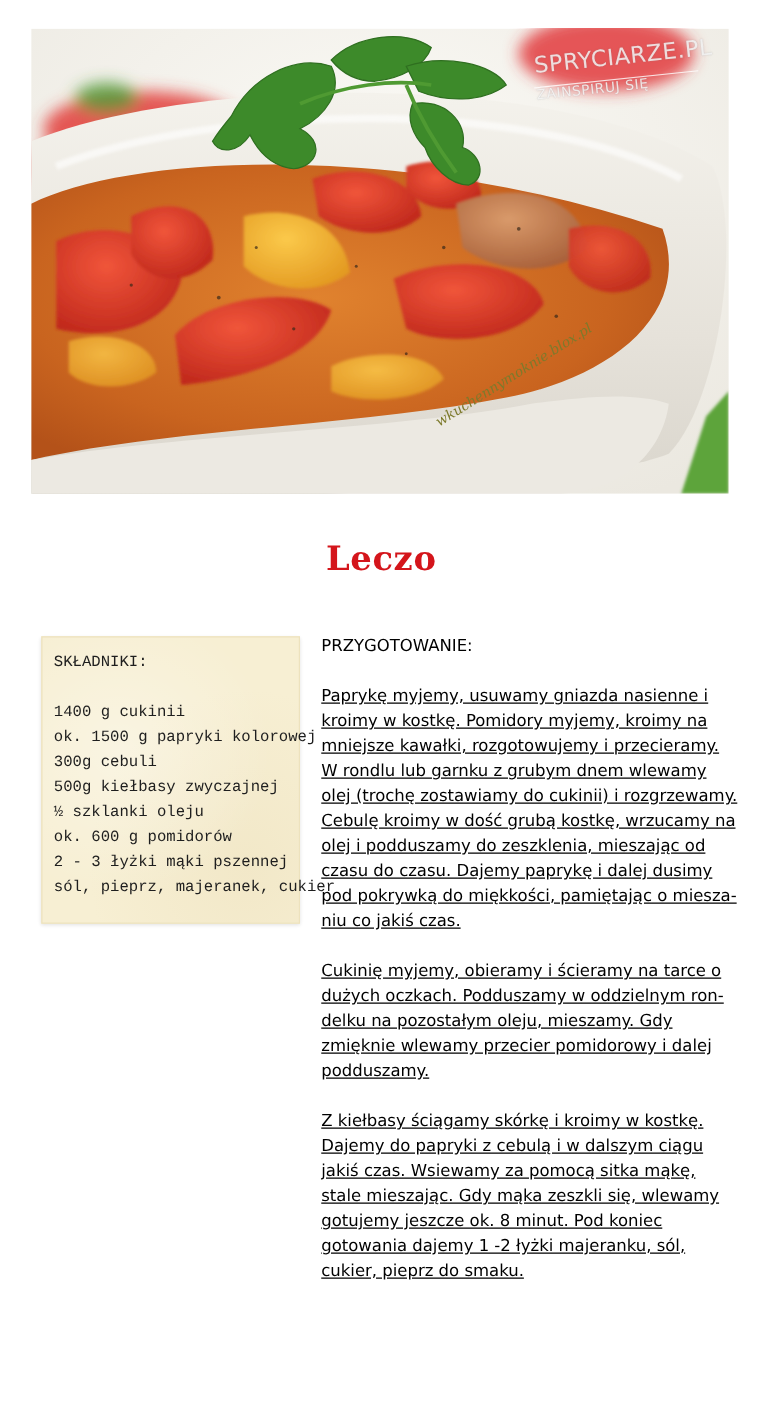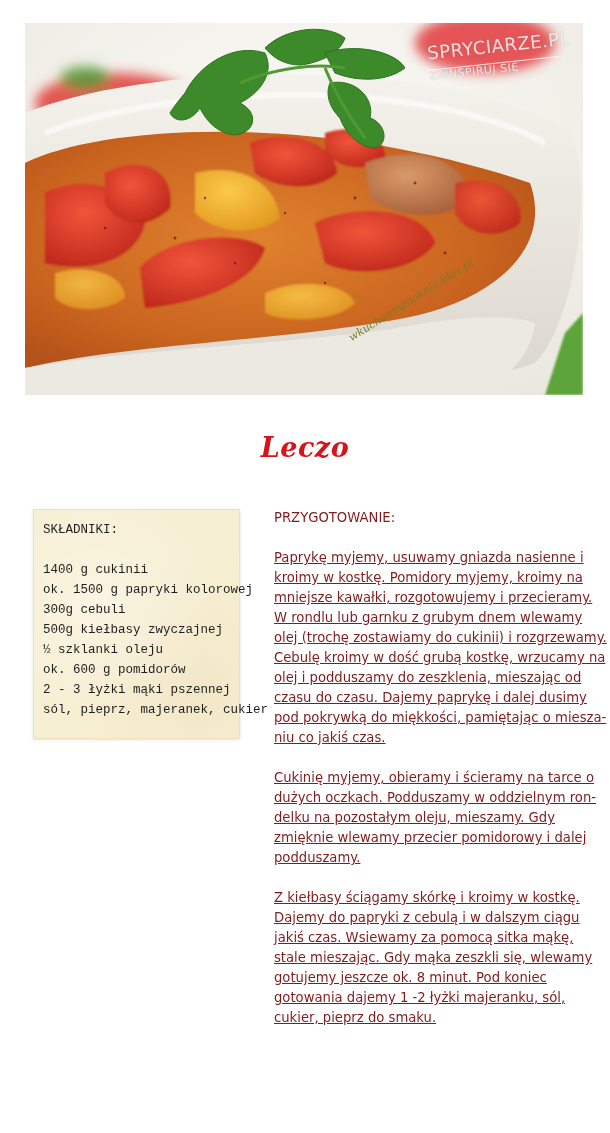--- a/index.html
+++ b/index.html
@@ -33,43 +33,43 @@
     .wm-blog {
       position: absolute; left: 328px; top: 308px;
       font-family: "DejaVu Serif", "Liberation Serif", serif; font-style: italic;
       font-size: 11px; color: #7d7a2c; transform: rotate(-32deg); transform-origin: left bottom;
       white-space: nowrap;
     }
 
     
     .title {
       position: absolute; left: 0; width: 610px; top: 432px; text-align: center;
-      font-family: "DejaVu Serif", "Liberation Serif", serif; font-style: italic;
+      font-family: "DejaVu Serif", "Liberation Serif", serif; 
       font-size: 27px; color: #d4151b; letter-spacing: 0.5px;
     }
 
     
     .ingredients {
       position: absolute; left: 33px; top: 509px; width: 207px; height: 230px;
       background: #f7efd3;
       background-image: radial-gradient(ellipse at 30% 40%, rgba(255,255,255,0.35), rgba(255,255,255,0) 60%),
                         radial-gradient(ellipse at 80% 80%, rgba(220,200,150,0.18), rgba(0,0,0,0) 55%);
       border: 1px solid #ede2bd;
       box-shadow: 0 1px 3px rgba(0,0,0,0.12);
       padding: 10px 0 0 9px;
       font-size: 12.5px; line-height: 20px; color: #1e1e1e; font-family: Liberation Mono, monospace;
     }
     .ingredients .head { margin-bottom: 20px; }
     .ingredients ul { list-style: none; }
     .ingredients li { white-space: nowrap; }
 
     
     .prep {
-      position: absolute; left: 274px; top: 508px; width: 330px;
-      font-size: 13.2px; line-height: 20px; color: #7f1d1d;
+      position: absolute; left: 257px; top: 508px; width: 330px;
+      font-size: 13.2px; line-height: 20px; color: #000000;
     }
     .prep .head { margin-bottom: 20px; }
     .prep .para { margin-bottom: 20px; }
     .prep .line { white-space: nowrap; display: block; text-decoration: underline; }
   </style>
 </head>
 <body>
 
 <div class="hero">
   <svg viewBox="0 0 558 372" xmlns="http://www.w3.org/2000/svg">

